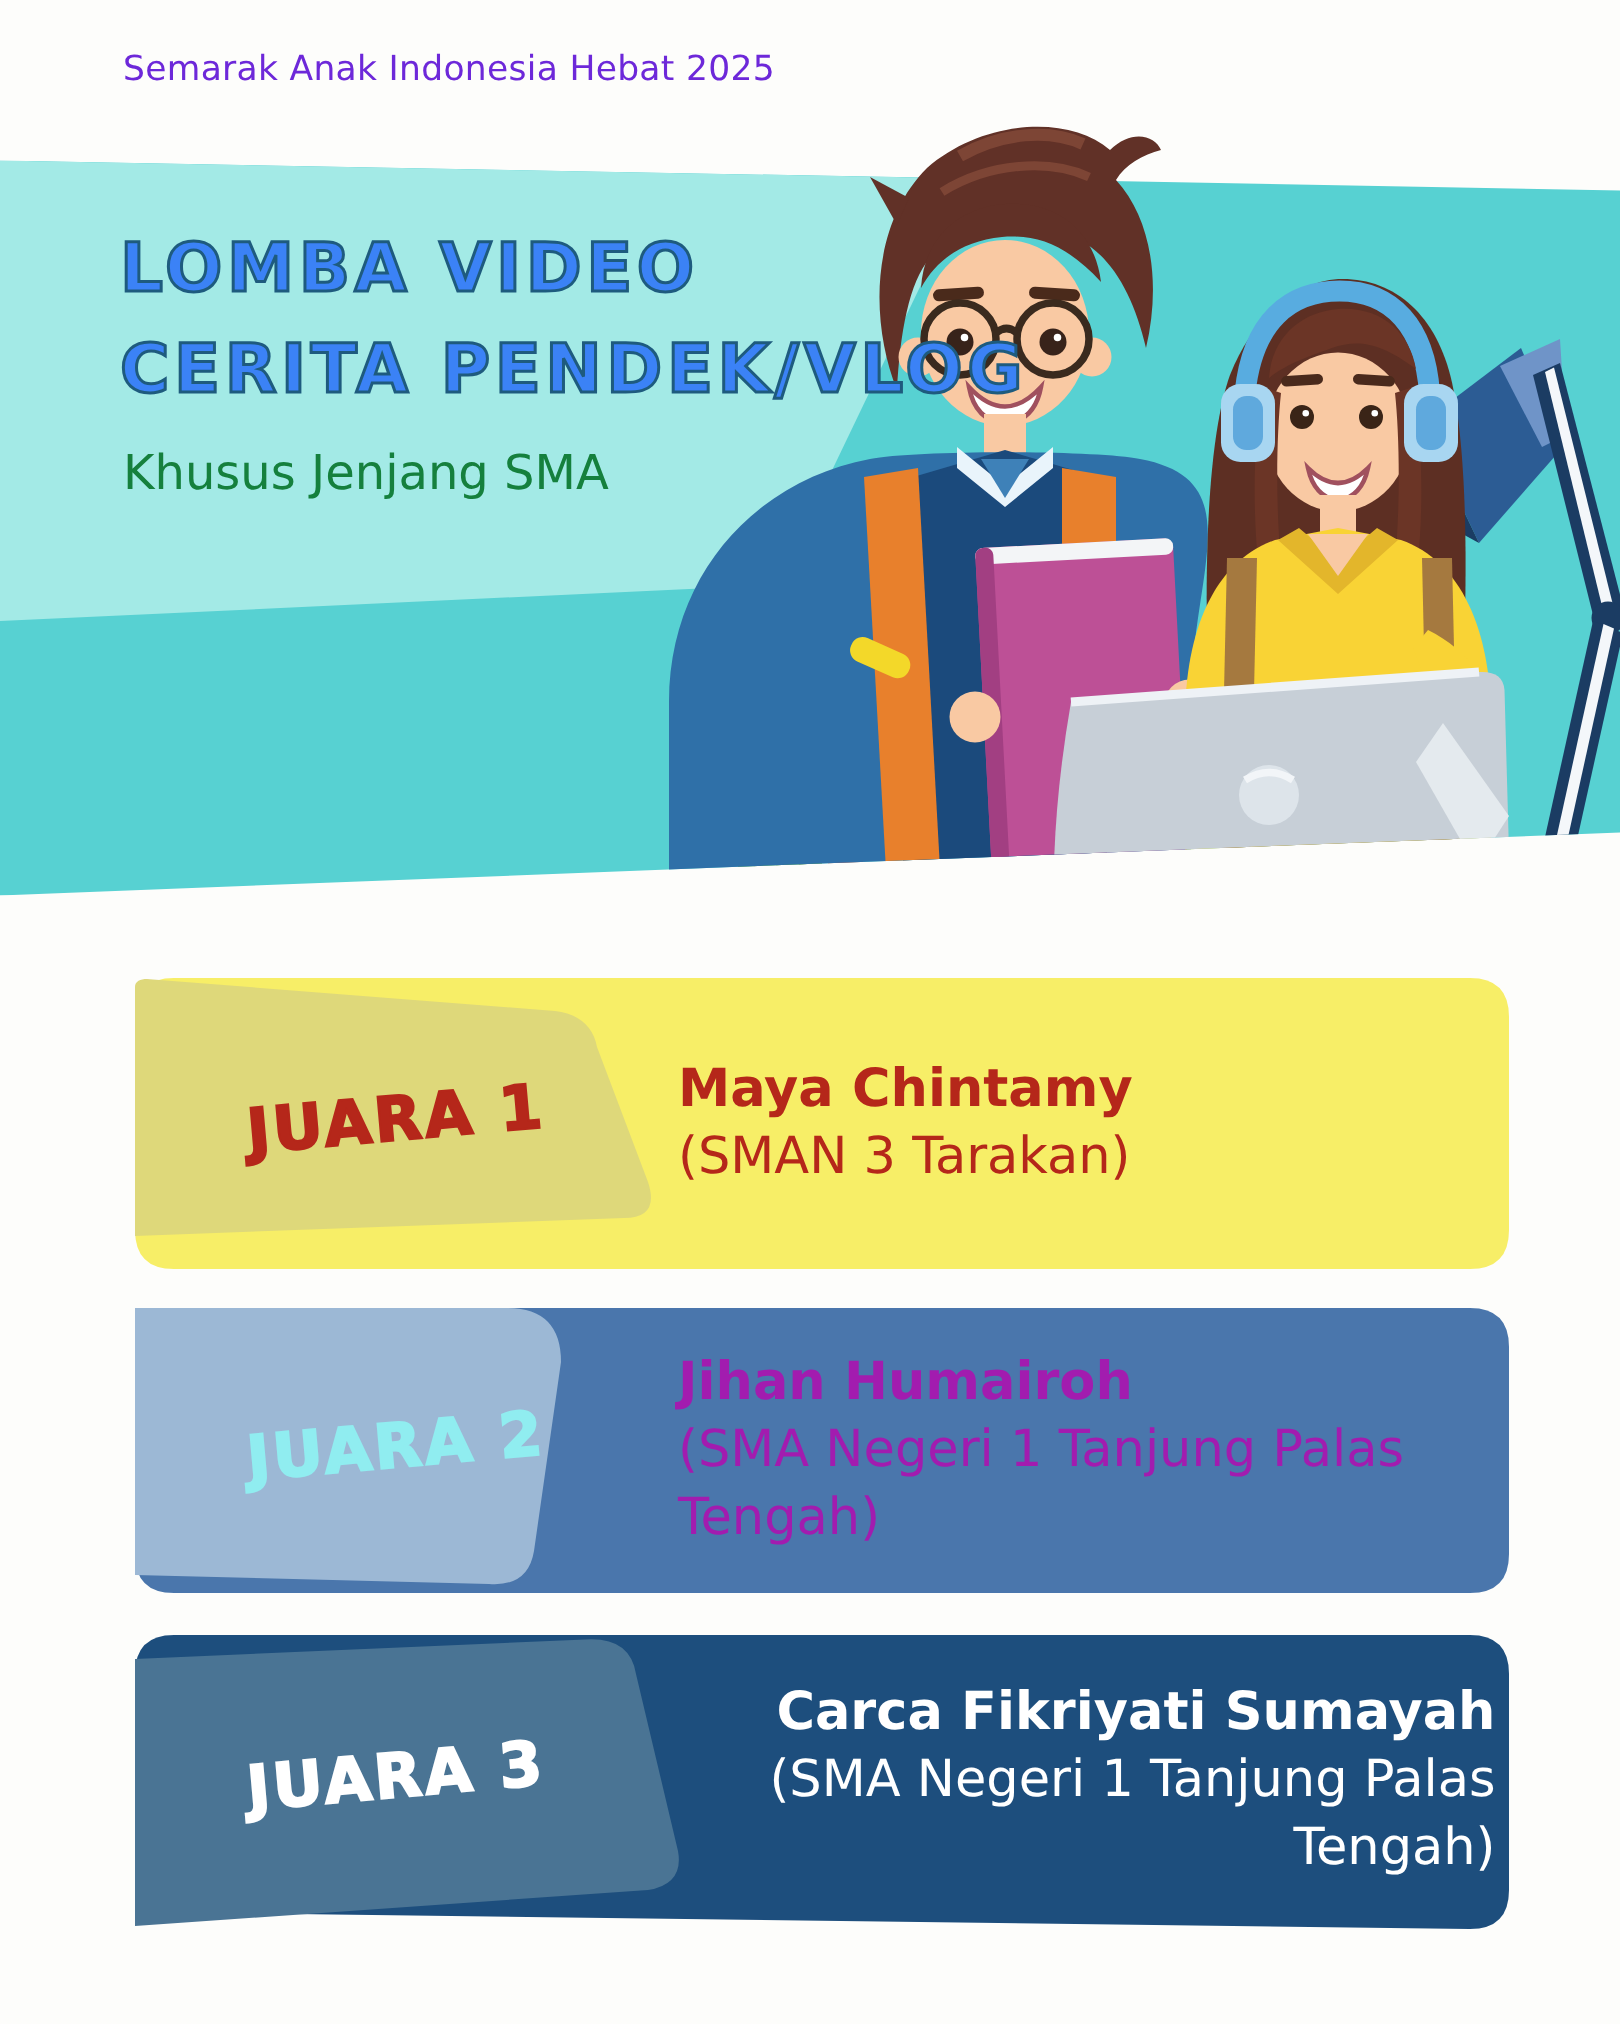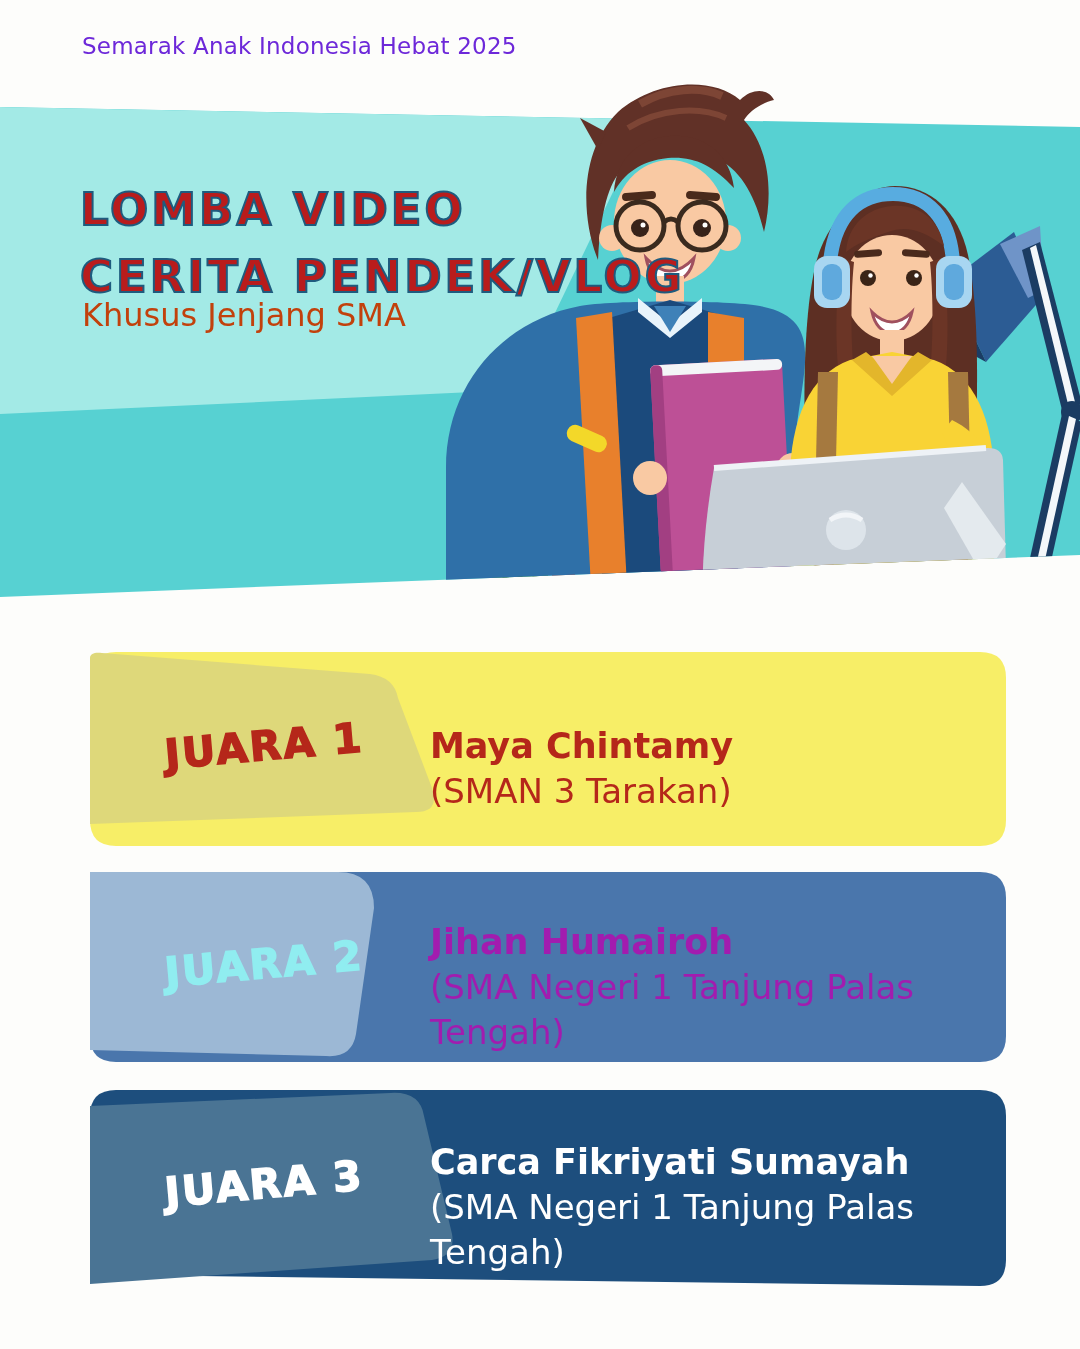--- a/index.html
+++ b/index.html
@@ -23,53 +23,53 @@
     position:absolute;left:0;top:0;width:1080px;height:640px;
     background:#a3eae6;
     clip-path:polygon(0 107px,648px 119px,518px 390px,0 414px);
   }
   .illustration{
     position:absolute;left:0;top:0;width:1080px;height:640px;
     clip-path:polygon(0 80px,1080px 80px,1080px 555px,0 597px);
     pointer-events:none;
   }
   .banner-title{
-    position:absolute;left:80px;top:176px;
+    position:absolute;left:80px;top:145px;
     font-size:45px;line-height:67px;font-weight:800;
-    color:#b91c1c;-webkit-text-stroke:2px #1e5b7e;
+    color:#3b82f6;-webkit-text-stroke:2px #1e5b7e;
     letter-spacing:3px;white-space:nowrap;
   }
   .banner-subtitle{
     position:absolute;left:82px;top:296px;
-    font-size:32px;color:#c2410c;
+    font-size:32px;color:#15803d;
   }
   
   .card{position:absolute;left:90px;width:916px;height:198px;}
   .card svg.card-bg{position:absolute;left:0;top:0;}
   .card-1{top:650px;}
   .card-2{top:870px;height:194px;}
   .card-3{top:1088px;}
   .rank-label{
     position:absolute;left:34px;top:50%;width:280px;
     transform:translateY(-56%) rotate(-5deg);
     font-size:41px;font-weight:800;letter-spacing:2px;
     text-align:center;white-space:nowrap;
   }
   .card-1 .rank-label{color:#b5271a;-webkit-text-stroke:1.5px #b5271a;}
   .card-2 .rank-label{color:#90edf0;-webkit-text-stroke:1.5px #90edf0;}
   .card-3 .rank-label{color:#ffffff;-webkit-text-stroke:1.5px #ffffff;}
   .winner-text{
-    position:absolute;left:340px;top:50%;transform:translateY(-50%);
-    width:545px;line-height:45px;margin-top:20px;
+    position:absolute;left:362px;top:50%;transform:translateY(-50%);
+    width:545px;line-height:45px;
   }
   .winner-name{font-size:35px;font-weight:700;}
   .winner-school{font-size:34px;font-weight:400;}
   .card-1 .winner-name,.card-1 .winner-school{color:#b5271a;}
   .card-2 .winner-name,.card-2 .winner-school{color:#a21caf;}
-  .card-3 .winner-name,.card-3 .winner-school{color:#ffffff;}
+  .card-3 .winner-name,.card-3 .winner-school{color:#ffffff;text-align:right;}
 </style>
 </head>
 <body>
 
 <div class="top-header">Semarak Anak Indonesia Hebat 2025</div>
 
 <div class="banner-dark">
   <div class="banner-light"></div>
 </div>
 

